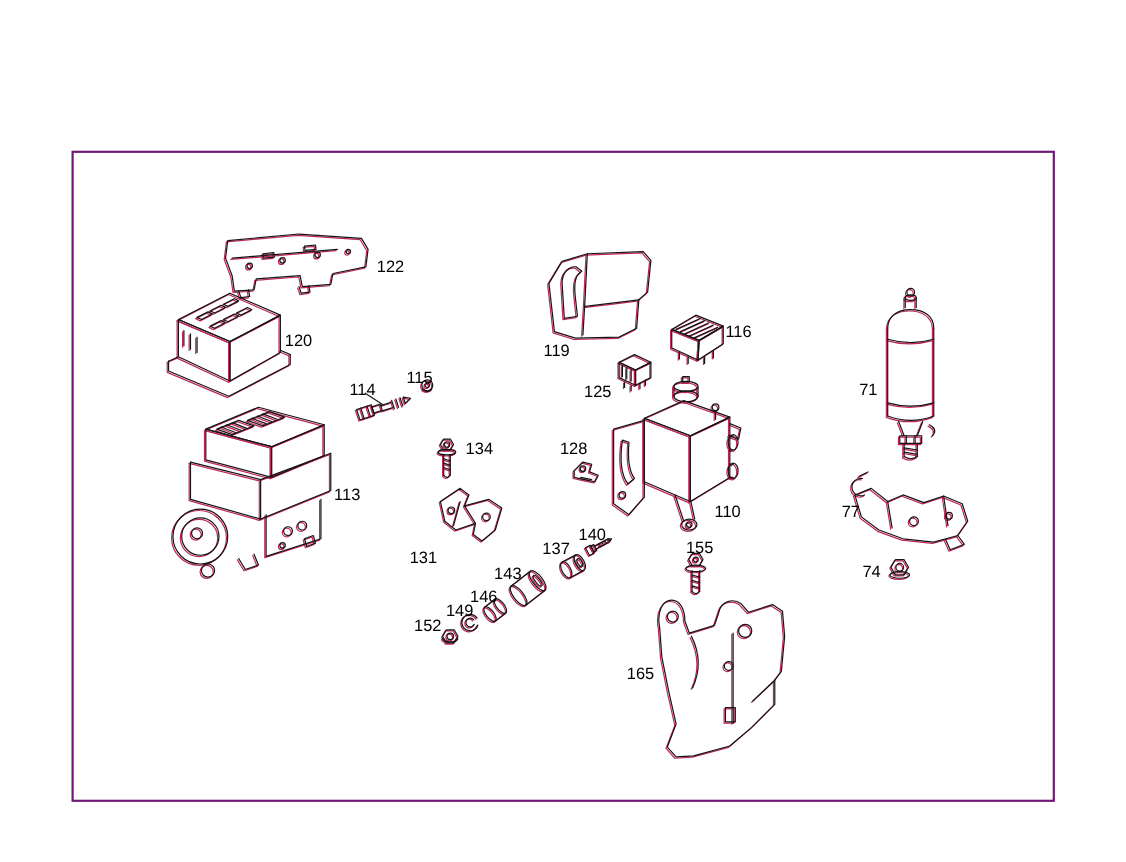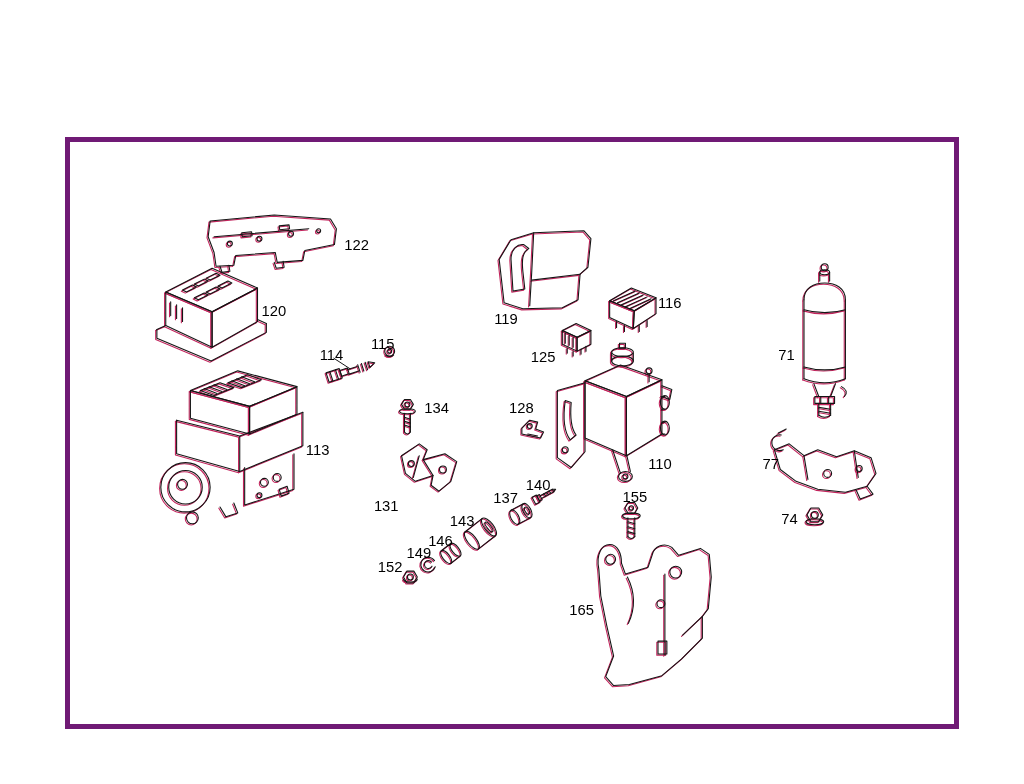--- a/index.html
+++ b/index.html
@@ -1,19 +1,19 @@
 <!DOCTYPE html>
 <html><head>
 <meta charset="utf-8">
 <style>
   html,body{margin:0;padding:0;background:#ffffff;}
   .page{position:relative;width:1024px;height:784px;background:#ffffff;overflow:hidden;
         font-family:"Liberation Sans",sans-serif;}
   .frame{position:absolute;left:65px;top:137px;width:894px;height:592px;
-         border:5px solid #701a75;box-sizing:border-box;background:#fff;}
+         border:2px solid #701a75;box-sizing:border-box;background:#fff;}
   .frame svg{width:100%;height:100%;display:block;}
   
   .accent{stroke:#c2245c;}
   .ink{stroke:#151515;}
   use{fill:none;stroke-width:1.1;stroke-linejoin:round;stroke-linecap:round;}
   #partdefs path,#partdefs circle,#partdefs ellipse,#partdefs rect,#partdefs line{fill:none;}
   .leaders path{fill:none;stroke:#151515;stroke-width:1;}
   .labels text{font-family:"Liberation Sans",sans-serif;font-size:15px;fill:#000;cursor:pointer;}
 </style>
 </head>

